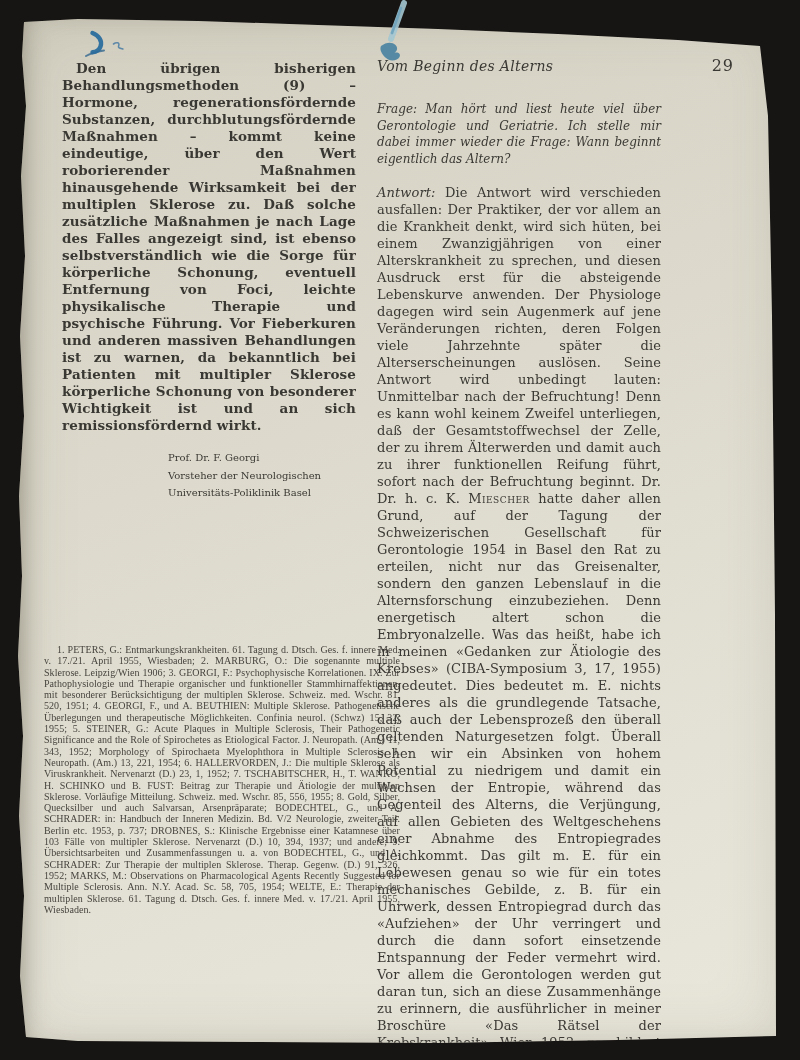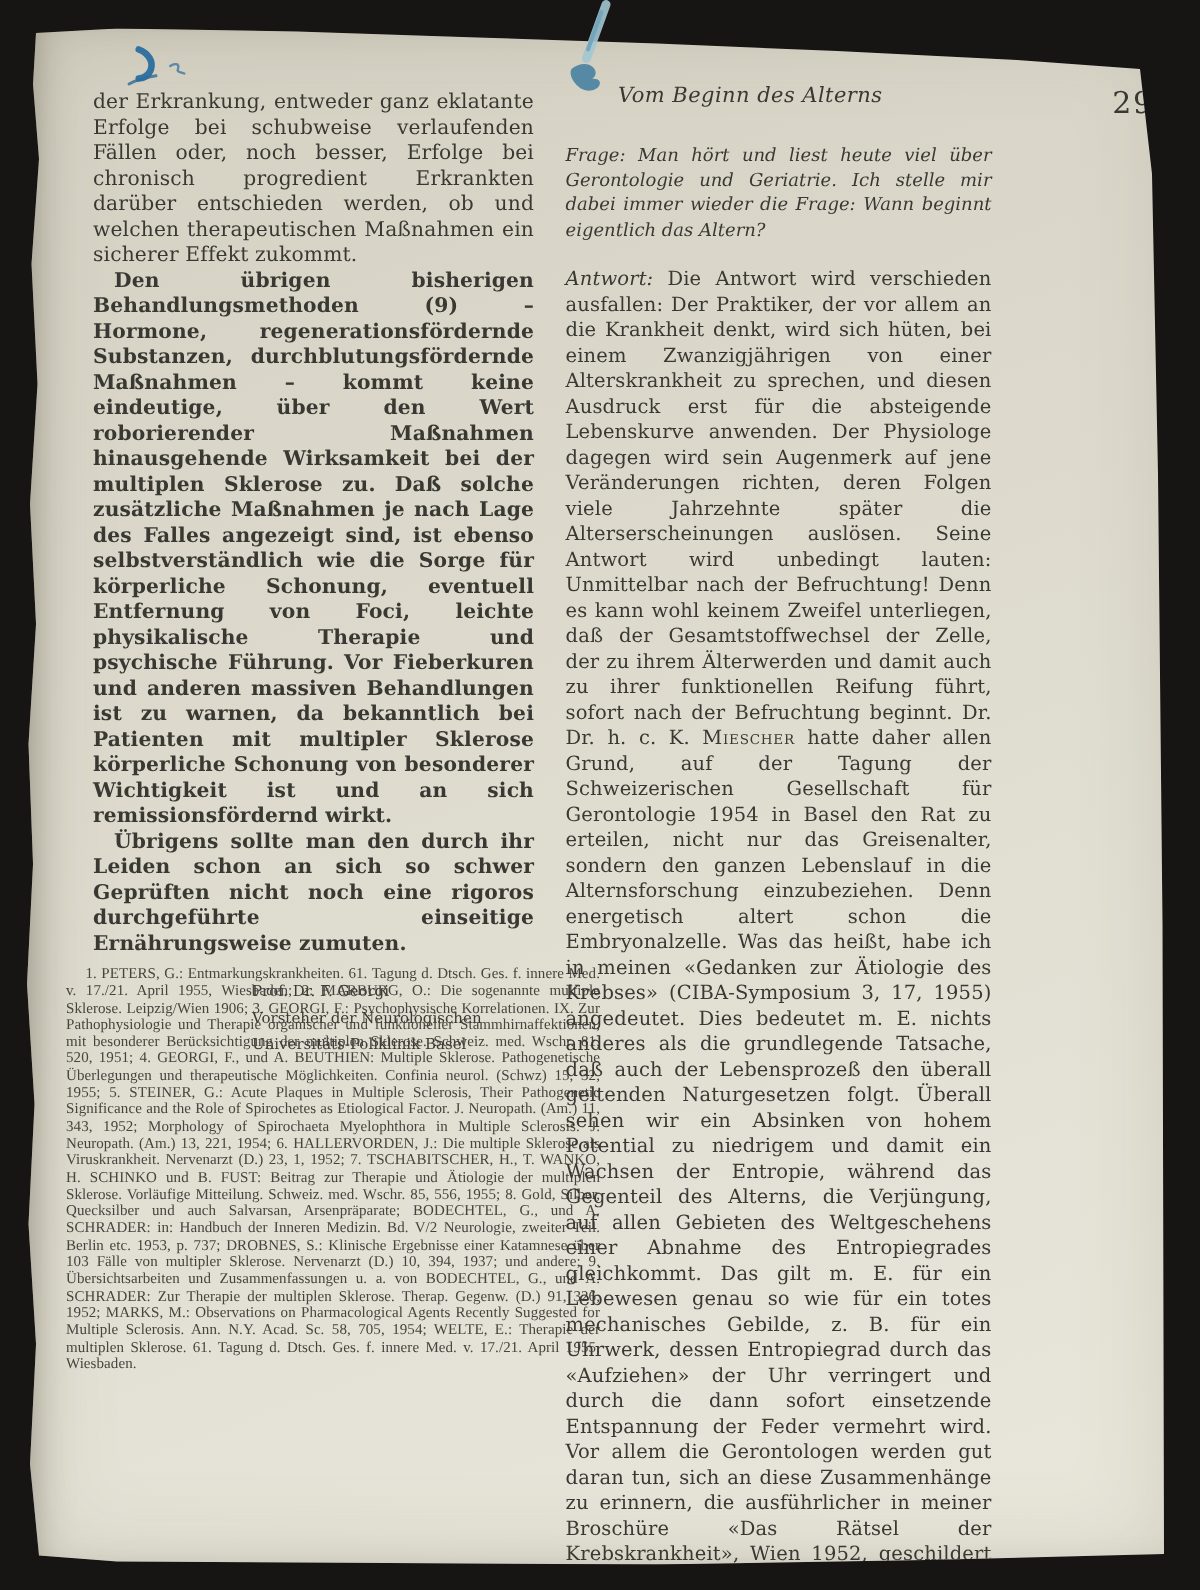--- a/index.html
+++ b/index.html
@@ -47,32 +47,31 @@
     color:#46443e;
     letter-spacing:.05px;
     hyphens:auto;-webkit-hyphens:auto;
     margin:0;
     font-family:Liberation Serif, serif;
   }
   .col-right{
     position:absolute;left:359px;top:40px;width:357px;
   }
   .header-row{
-    display:flex;justify-content:space-between;align-items:flex-start;
+    display:flex;justify-content:space-between;align-items:center;
     width:100%;
-    margin-left:35px;
   }
   .running-title{
     font-style:italic;font-size:14px;letter-spacing:.3px;
   }
   .page-num{
-    font-size:20px;letter-spacing:1px;
+    font-size:16px;letter-spacing:1px;
   }
   .question{
-    width:284px;margin-top:15px;
+    width:284px;margin-top:26px;
     font-style:italic;
     font-size:12px;line-height:16.5px;
     text-align:justify;
     hyphens:auto;-webkit-hyphens:auto;
   }
   .answer{
     width:284px;margin-top:17px;
     font-size:13px;line-height:17px;
     text-align:justify;
     letter-spacing:.1px;
@@ -84,23 +83,21 @@
     position:absolute;left:0;top:0;
     pointer-events:none;
   }
 </style>
 </head>
 <body>
 
 <div class="page">
 
   <div class="col-left">
-    <p class="body">der Erkrankung, entweder ganz eklatante Erfolge bei schubweise verlaufenden Fällen oder, noch besser, Erfolge bei chronisch progredient Erkrankten darüber entschieden werden, ob und welchen therapeutischen Maßnahmen ein sicherer Effekt zukommt.</p>
     <p class="body indent">Den übrigen bisherigen Behandlungsmethoden (9) – Hormone, regenerationsfördernde Substanzen, durchblutungsfördernde Maßnahmen – kommt keine eindeutige, über den Wert roborierender Maßnahmen hinausgehende Wirksamkeit bei der multiplen Sklerose zu. Daß solche zusätzliche Maßnahmen je nach Lage des Falles angezeigt sind, ist ebenso selbstverständlich wie die Sorge für körperliche Schonung, eventuell Entfernung von Foci, leichte physikalische Therapie und psychische Führung. Vor Fieberkuren und anderen massiven Behandlungen ist zu warnen, da bekanntlich bei Patienten mit multipler Sklerose körperliche Schonung von besonderer Wichtigkeit ist und an sich remissionsfördernd wirkt.</p>
-    <p class="body indent">Übrigens sollte man den durch ihr Leiden schon an sich so schwer Geprüften nicht noch eine rigoros durchgeführte einseitige Ernährungsweise zumuten.</p>
 
     <div class="sig-left">
       <div>Prof. Dr. F. Georgi</div>
       <div>Vorsteher der Neurologischen</div>
       <div>Universitäts-Poliklinik Basel</div>
     </div>
   </div>
 
   <p class="footnotes">1. PETERS, G.: Entmarkungskrankheiten. 61. Tagung d. Dtsch. Ges. f. innere Med. v. 17./21. April 1955, Wiesbaden; 2. MARBURG, O.: Die sogenannte multiple Sklerose. Leipzig/Wien 1906; 3. GEORGI, F.: Psychophysische Korrelationen. IX. Zur Pathophysiologie und Therapie organischer und funktioneller Stammhirnaffektionen, mit besonderer Berücksichtigung der multiplen Sklerose. Schweiz. med. Wschr. 81, 520, 1951; 4. GEORGI, F., und A. BEUTHIEN: Multiple Sklerose. Pathogenetische Überlegungen und therapeutische Möglichkeiten. Confinia neurol. (Schwz) 15, 32, 1955; 5. STEINER, G.: Acute Plaques in Multiple Sclerosis, Their Pathogenetic Significance and the Role of Spirochetes as Etiological Factor. J. Neuropath. (Am.) 11, 343, 1952; Morphology of Spirochaeta Myelophthora in Multiple Sclerosis. J. Neuropath. (Am.) 13, 221, 1954; 6. HALLERVORDEN, J.: Die multiple Sklerose als Viruskrankheit. Nervenarzt (D.) 23, 1, 1952; 7. TSCHABITSCHER, H., T. WANKO, H. SCHINKO und B. FUST: Beitrag zur Therapie und Ätiologie der multiplen Sklerose. Vorläufige Mitteilung. Schweiz. med. Wschr. 85, 556, 1955; 8. Gold, Silber, Quecksilber und auch Salvarsan, Arsenpräparate; BODECHTEL, G., und A. SCHRADER: in: Handbuch der Inneren Medizin. Bd. V/2 Neurologie, zweiter Teil. Berlin etc. 1953, p. 737; DROBNES, S.: Klinische Ergebnisse einer Katamnese über 103 Fälle von multipler Sklerose. Nervenarzt (D.) 10, 394, 1937; und andere; 9. Übersichtsarbeiten und Zusammenfassungen u. a. von BODECHTEL, G., und A. SCHRADER: Zur Therapie der multiplen Sklerose. Therap. Gegenw. (D.) 91, 326, 1952; MARKS, M.: Observations on Pharmacological Agents Recently Suggested for Multiple Sclerosis. Ann. N.Y. Acad. Sc. 58, 705, 1954; WELTE, E.: Therapie der multiplen Sklerose. 61. Tagung d. Dtsch. Ges. f. innere Med. v. 17./21. April 1955, Wiesbaden.</p>
 

